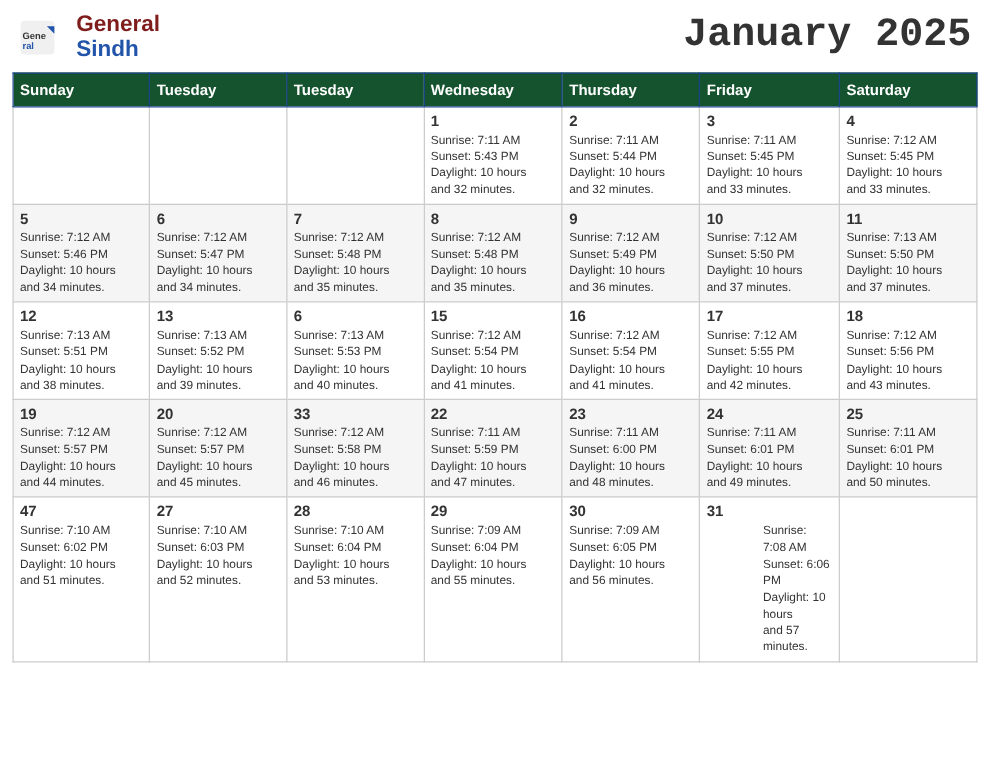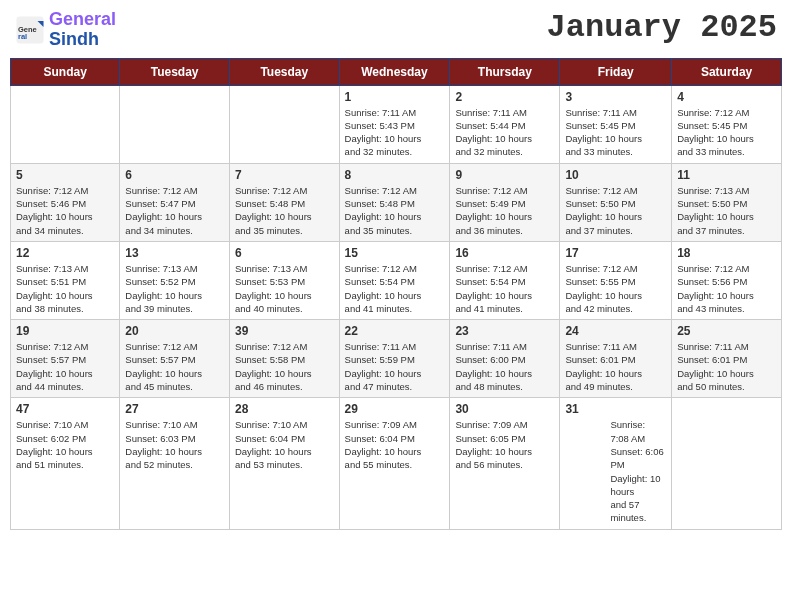--- a/index.html
+++ b/index.html
@@ -13,28 +13,28 @@
     .header {
       display: flex;
       justify-content: space-between;
       align-items: flex-start;
       margin-bottom: 8px;
       padding: 0 5px;
     }
     .logo {
       display: flex;
       align-items: center;
-      gap: 4px;
+      gap: 16px;
     }
     .logo-text {
       font-size: 18px;
       font-weight: bold;
       line-height: 1.1;
     }
-    .logo-general { color: #8b5cf6; }
+    .logo-general { color: #7f1d1d; }
     .logo-blue { color: #2255aa; }
     .logo-icon {
       width: 30px;
       height: 30px;
     }
     .title-block {
       text-align: right;
     }
     .month-title {
       font-size: 32px;
@@ -46,25 +46,25 @@
     .location {
       font-size: 14px;
       color: #555;
     }
     .calendar {
       width: 100%;
       border-collapse: collapse;
       border: 1px solid #ccc;
     }
     .calendar th {
-      background-color: #7f1d1d;
+      background-color: #14532d;
       color: #fff;
       font-size: 12px;
       font-weight: bold;
-      text-align: center;
+      text-align: left;
       padding: 6px 5px;
       border: 1px solid #1a4488;
     }
     .calendar td {
       vertical-align: top;
       border: 1px solid #ccc;
       padding: 4px 5px;
       width: 113px;
       min-height: 80px;
       font-size: 10px;
@@ -273,21 +273,21 @@
 and 44 minutes.</div>
         </td>
         <td>
           <span class="day-num">20</span>
           <div class="day-info" style="white-space: pre-line;">Sunrise: 7:12 AM
 Sunset: 5:57 PM
 Daylight: 10 hours
 and 45 minutes.</div>
         </td>
         <td>
-          <span class="day-num">39</span>
+          <span class="day-num">33</span>
           <div class="day-info" style="white-space: pre-line;">Sunrise: 7:12 AM
 Sunset: 5:58 PM
 Daylight: 10 hours
 and 46 minutes.</div>
         </td>
         <td>
           <span class="day-num">22</span>
           <div class="day-info" style="white-space: pre-line;">Sunrise: 7:11 AM
 Sunset: 5:59 PM
 Daylight: 10 hours

